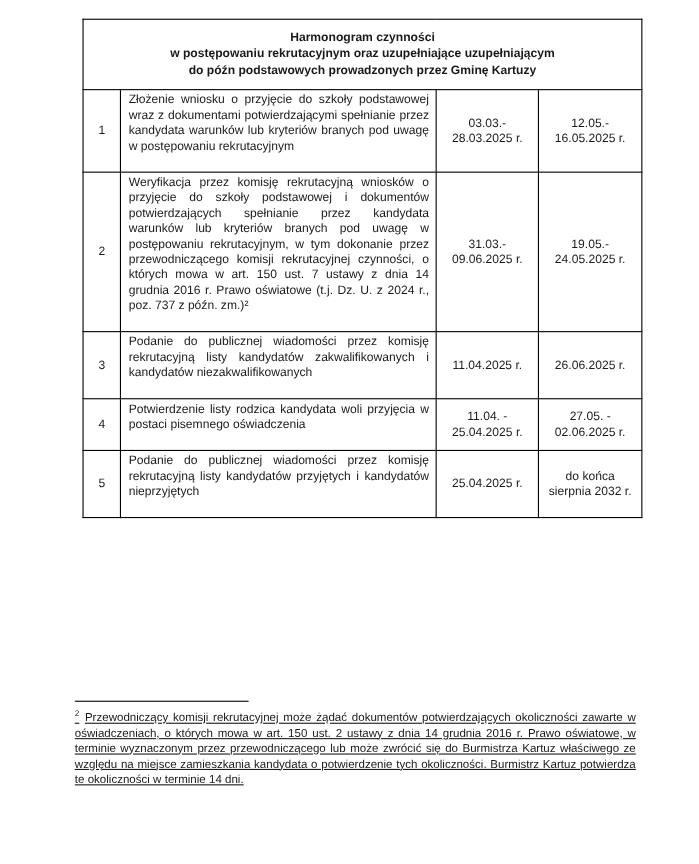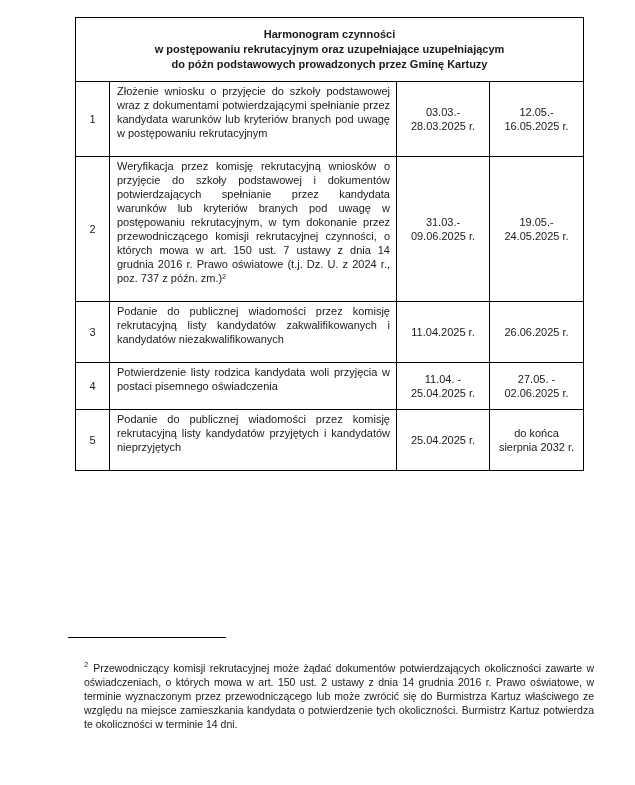--- a/index.html
+++ b/index.html
@@ -73,24 +73,25 @@
     left: 68px;
     top: 637px;
     width: 158px;
     border-top: 1px solid #000000;
   }
   .footnote {
     position: absolute;
     left: 68px;
     top: 642px;
     width: 510px;
-    margin: 16px;
+    margin: 0;
     font-size: 10.5px;
     line-height: 14px;
     text-align: justify;
+    text-decoration: underline;
   }
   .footnote sup {
     font-size: 7.5px;
     margin-right: 5px;
   }
 </style>
 </head>
 <body>
 
 <div>

